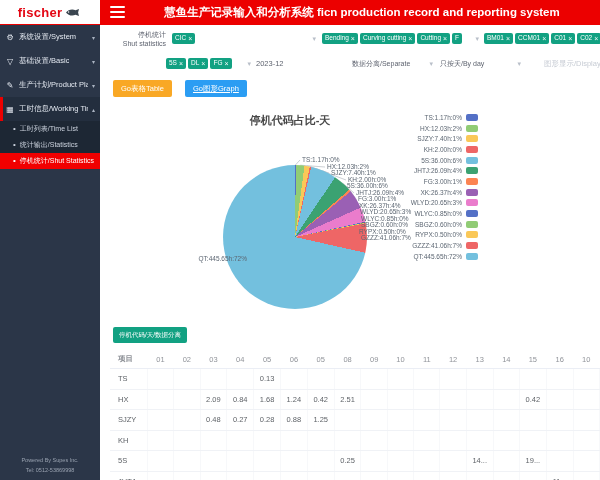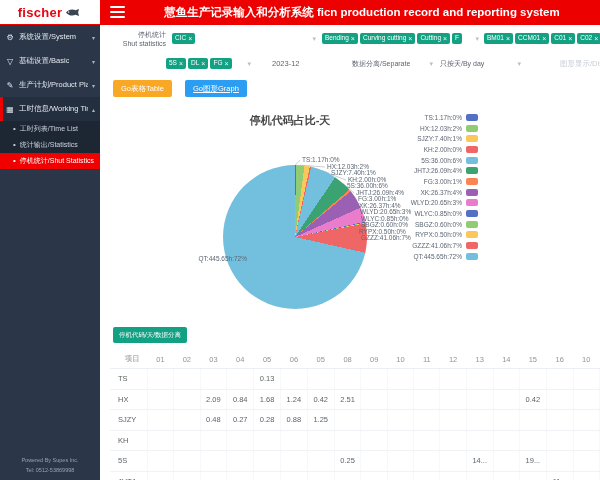--- a/index.html
+++ b/index.html
@@ -40,21 +40,21 @@
   .f-label{position:absolute;left:8px;top:5px;width:58px;text-align:right;
            font-size:7px;color:#5f6470;line-height:1.35;}
   .sel{position:absolute;height:17px;background:#fff;display:flex;align-items:center;
        gap:2px;padding:0 2px;overflow:hidden;cursor:pointer;}
   .sel .caret{margin-left:auto;color:#b9bfc9;font-size:7px;flex:none;padding-right:1px;}
   .tag{flex:none;display:inline-flex;align-items:center;gap:2px;background:#12a182;color:#fff;
        font-size:6.5px;padding:2px 3px;border-radius:2px;line-height:1;}
   .tag .tx{font-size:7px;line-height:.8;opacity:.95;}
   .txt-sel{font-size:7px;color:#5f6470;white-space:nowrap;}
   .month-input,.graph-input{position:absolute;height:17px;border:none;outline:none;background:#fff;
-       font-size:7.5px;color:#5f6470;font-family:inherit;padding:0 4px;margin-left:16px;}
+       font-size:7.5px;color:#5f6470;font-family:inherit;padding:0 4px;}
   .graph-input::placeholder{color:#c7ccd4;}
 
   .btn{position:absolute;height:17px;top:55px;border:none;border-radius:2px;color:#fff;
        font-size:7.5px;padding:0 8px;display:flex;align-items:center;cursor:pointer;
        font-family:inherit;white-space:nowrap;}
   .btn-orange{background:#f9a825;}
   .btn-blue{background:#2b9df3;text-decoration:underline;}
   .btn-teal{background:#12a182;}
 
   
@@ -69,21 +69,21 @@
   #leads{position:absolute;left:0;top:0;pointer-events:none;}
 
   
   .tbl-btn{position:absolute;left:13px;top:302px;height:16px;background:#12a182;color:#fff;
            border:none;border-radius:2px;font-size:6.5px;padding:0 6px;display:flex;
            align-items:center;font-family:inherit;cursor:pointer;white-space:nowrap;}
   .tbl-wrap{position:absolute;left:10px;top:325px;width:490px;height:130px;overflow:hidden;}
   table.grid{border-collapse:collapse;table-layout:fixed;}
   table.grid th{height:16px;font-size:7.5px;font-weight:normal;color:#909399;
                 border-bottom:1px solid #ebeef5;text-align:center;}
-  table.grid th.name-col{text-align:center;padding-left:8px;}
+  table.grid th.name-col{text-align:left;padding-left:8px;font-weight:bold;}
   table.grid td{height:17.5px;font-size:7.5px;color:#5f6368;border-bottom:1px solid #f0f2f6;
                 border-right:1px solid #f7f8fa;text-align:center;white-space:nowrap;overflow:hidden;}
   table.grid td.name-col{text-align:left;padding-left:8px;}
 </style>
 </head>
 <body>
 
 <div class="stage">
 
   <div class="header">

